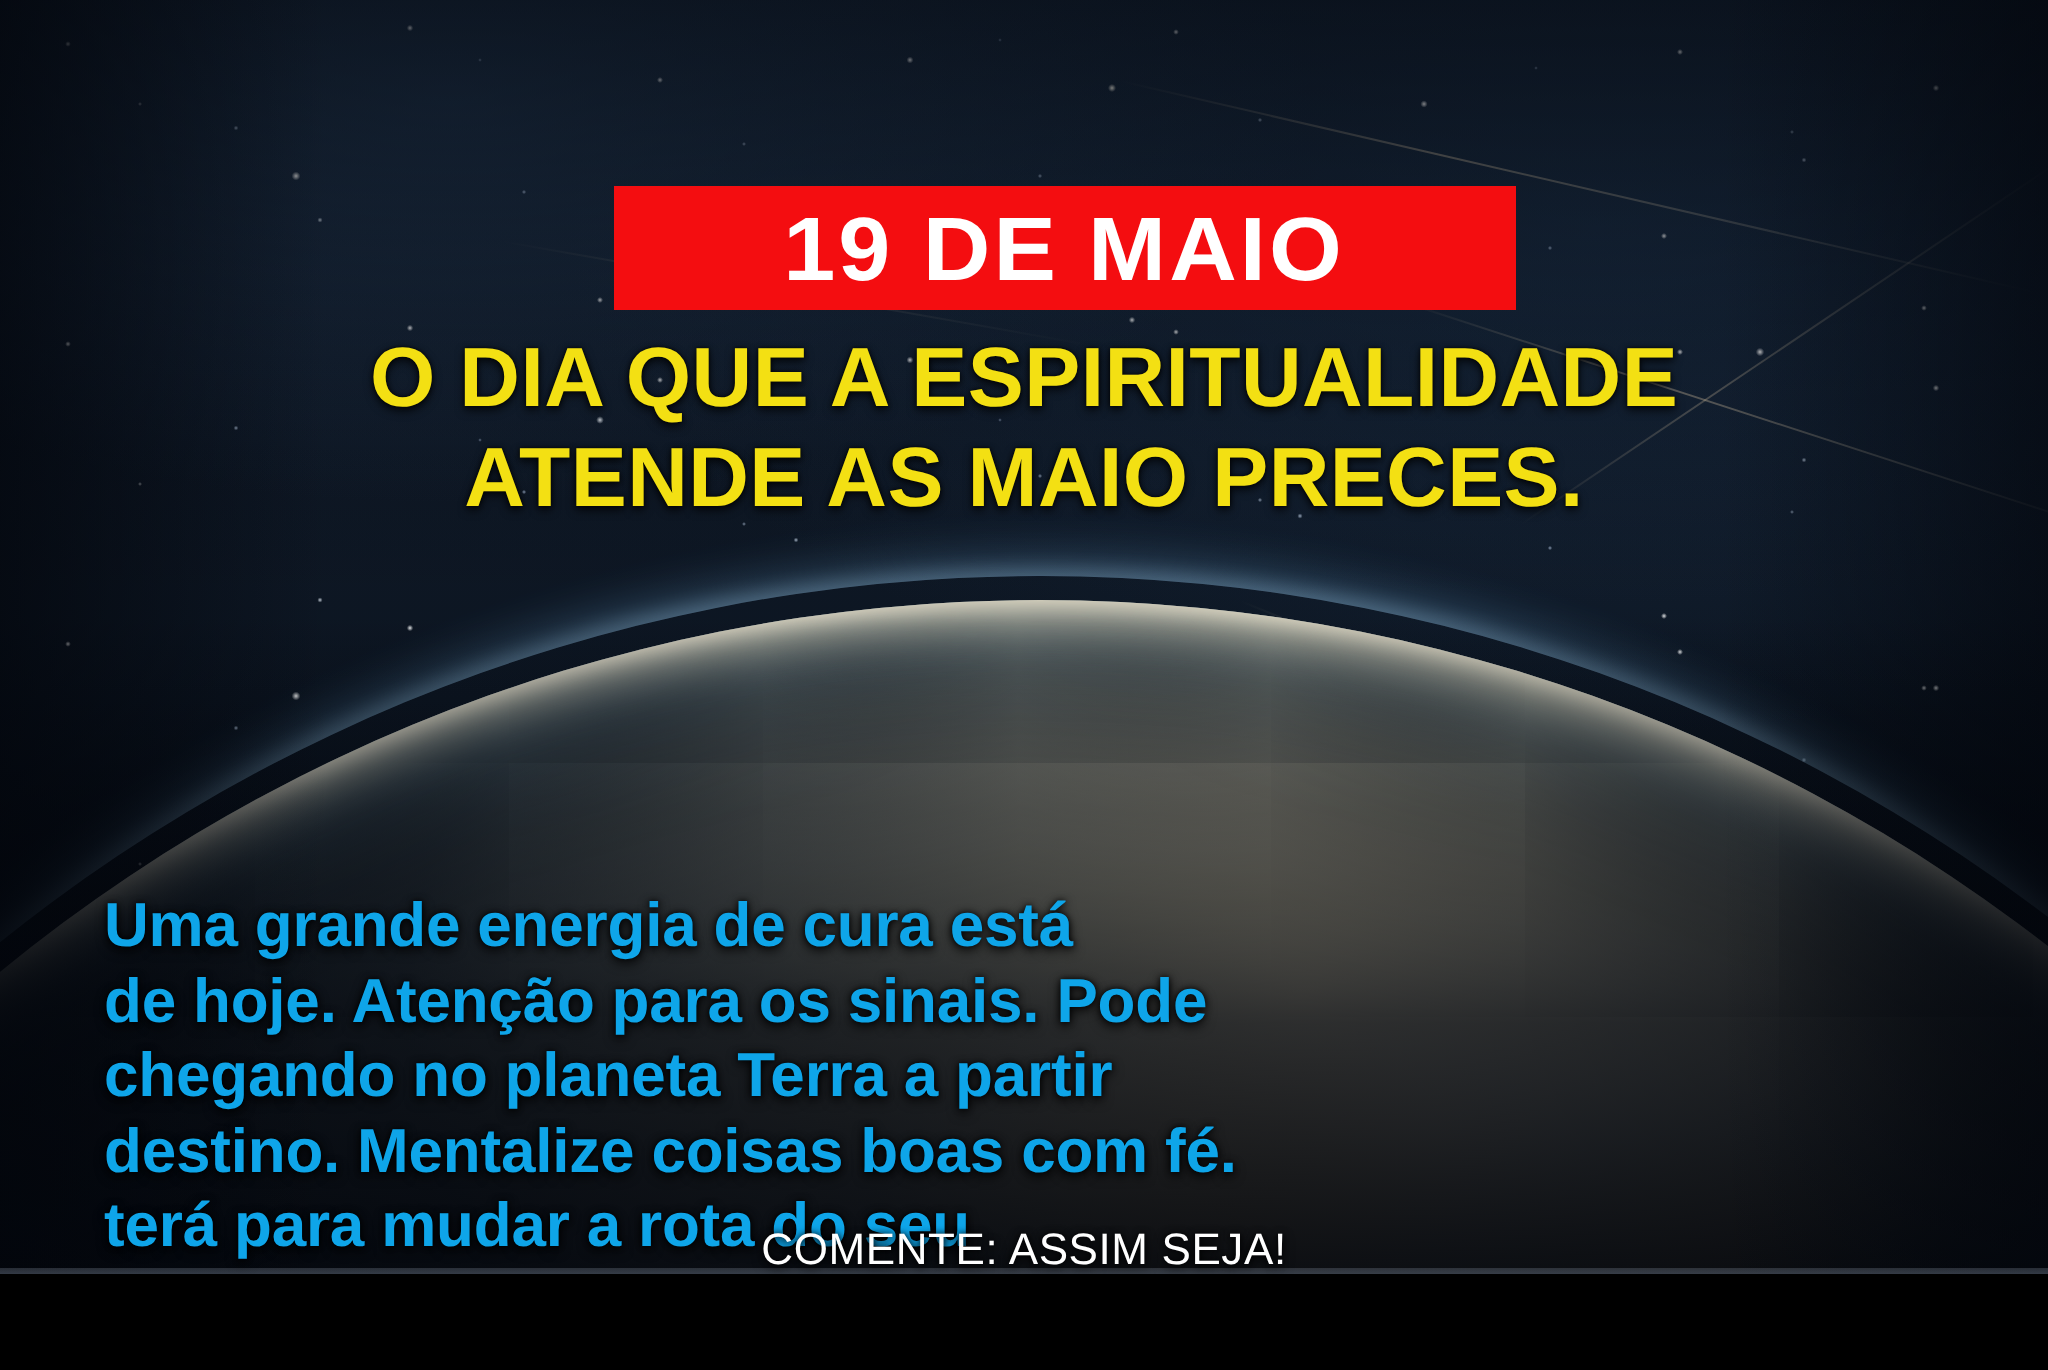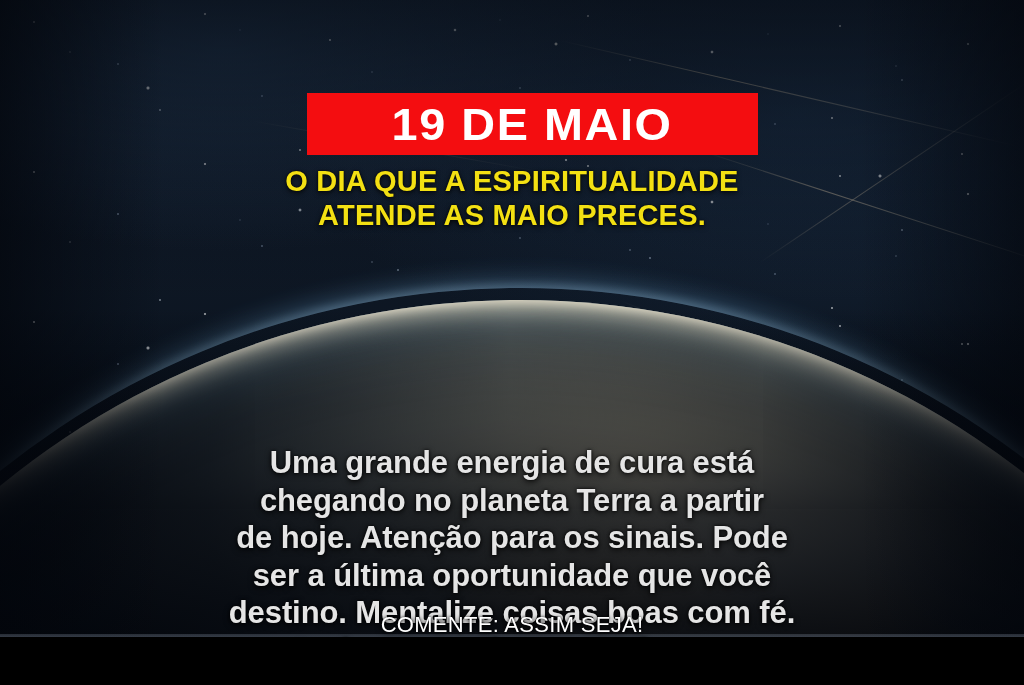--- a/index.html
+++ b/index.html
@@ -218,35 +218,35 @@
     font-stretch: condensed;
     transform: scaleX(1.04);
   }
 
   .headline {
     position: absolute;
     left: 0; right: 0;
     top: 164px;
     text-align: center;
     color: #f3e013;
-    font-size: 29px;
+    font-size: 42px;
     font-weight: bold;
     line-height: 1.18;
     letter-spacing: 0.2px;
     text-shadow: 0 2px 5px rgba(0,0,0,.75), 0 0 2px rgba(0,0,0,.9);
   }
   .headline .ln { display: block; white-space: nowrap; }
 
   .body-copy {
     position: absolute;
     left: 52px;
     right: 52px;
     top: 444px;
-    text-align: center;
-    color: #e5e5e5;
+    text-align: left;
+    color: #0ea5e9;
     font-size: 31px;
     font-weight: bold;
     line-height: 1.21;
     letter-spacing: -0.1px;
     text-shadow: 0 2px 6px rgba(0,0,0,.85), 0 0 3px rgba(0,0,0,.95);
   }
   .body-copy .ln { display: block; white-space: nowrap; }
 
   .cta {
     position: absolute;
@@ -294,23 +294,22 @@
       <span class="date-banner-text">19 DE MAIO</span>
     </div>
 
     <div class="headline">
       <span class="ln">O DIA QUE A ESPIRITUALIDADE</span>
       <span class="ln">ATENDE AS MAIO PRECES.</span>
     </div>
 
     <div class="body-copy">
       <span class="ln">Uma grande energia de cura está</span>
+      <span class="ln">de hoje. Atenção para os sinais. Pode</span>
       <span class="ln">chegando no planeta Terra a partir</span>
-      <span class="ln">de hoje. Atenção para os sinais. Pode</span>
-      <span class="ln">ser a última oportunidade que você</span>
       <span class="ln">destino. Mentalize coisas boas com fé.</span>
       <span class="ln">terá para mudar a rota do seu</span>
     </div>
 
     <div class="cta">COMENTE: ASSIM SEJA!</div>
 
   </div>
 </div>
 
 </body></html>

